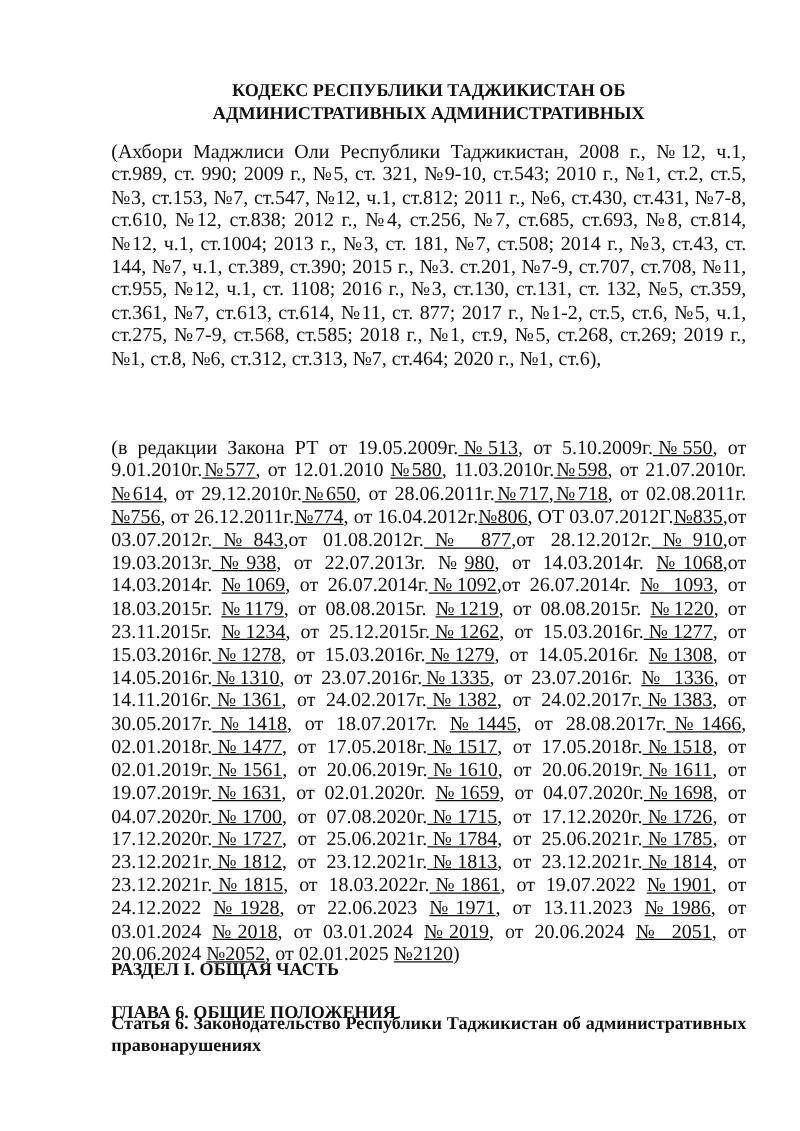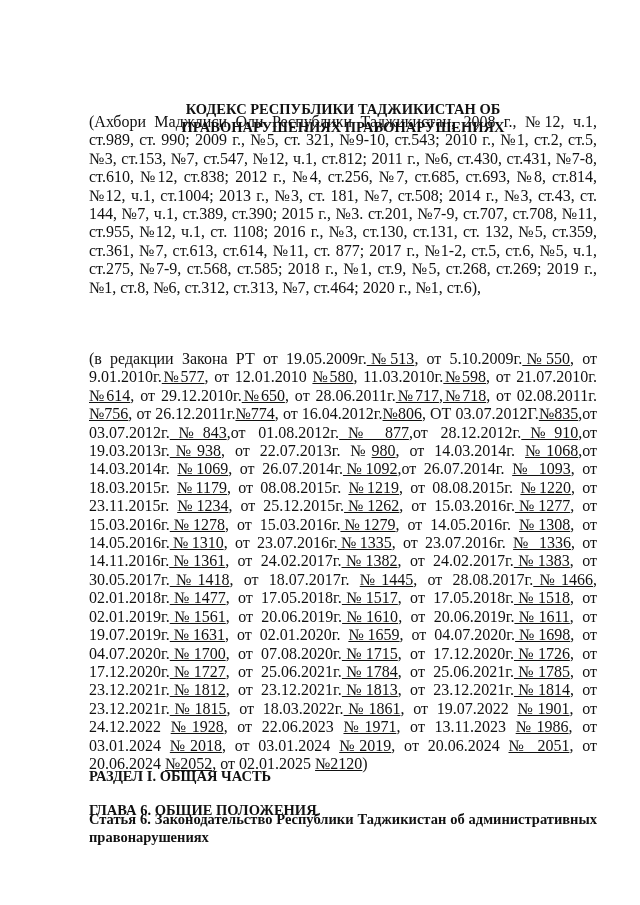--- a/index.html
+++ b/index.html
@@ -1,34 +1,34 @@
 <!DOCTYPE html>
 <html><head>
 <meta charset="utf-8">
 <style>
   html, body { margin: 0; padding: 0; background: #ffffff; }
   body { width: 640px; height: 905px; overflow: hidden; position: relative; color: #111; font-family: "Liberation Serif", "DejaVu Serif", serif; }
   .page { position: absolute; left: 89px; top: 0; width: 508px; }
-  .title { position: absolute; top: 64px; left: 0; width: 508px; text-align: center; font-weight: bold; font-size: 14.5px; line-height: 18px; margin-top: 36px; }
+  .title { position: absolute; top: 64px; left: 0; width: 508px; text-align: center; font-weight: bold; font-size: 14.5px; line-height: 18px; }
   .para { position: absolute; left: 0; width: 508px; font-size: 16px; line-height: 18.4px; text-align: justify; text-align-last: left; }
   .p1 { top: 113px; }
   .p2 { top: 350px; }
   .u { text-decoration: underline; }
   .h { position: absolute; left: 0; font-weight: bold; font-size: 14.5px; margin-top: 26px; }
   .h1 { top: 742px; }
   .h2 { top: 776px; }
   .art { position: absolute; left: 0; top: 810px; width: 508px; font-weight: bold; font-size: 14.5px; line-height: 18px; text-align: justify; text-align-last: left; }
 </style>
 </head>
 <body>
 
 <div class="page">
   <div class="title">
     <div>КОДЕКС РЕСПУБЛИКИ ТАДЖИКИСТАН ОБ</div>
-    <div>ПРАВОНАРУШЕНИЯХ ПРАВОНАРУШЕНИЯХ</div>
+    <div>АДМИНИСТРАТИВНЫХ АДМИНИСТРАТИВНЫХ</div>
   </div>
 
   <div class="para p1">(Ахбори Маджлиси Оли Республики Таджикистан, 2008 г., №12, ч.1, ст.989, ст. 990; 2009 г., №5, ст. 321, №9-10, ст.543; 2010 г., №1, ст.2, ст.5, №3, ст.153, №7, ст.547, №12, ч.1, ст.812; 2011 г., №6, ст.430, ст.431, №7-8, ст.610, №12, ст.838; 2012 г., №4, ст.256, №7, ст.685, ст.693, №8, ст.814, №12, ч.1, ст.1004; 2013 г., №3, ст. 181, №7, ст.508; 2014 г., №3, ст.43, ст. 144, №7, ч.1, ст.389, ст.390; 2015 г., №3. ст.201, №7-9, ст.707, ст.708, №11, ст.955, №12, ч.1, ст. 1108; 2016 г., №3, ст.130, ст.131, ст. 132, №5, ст.359, ст.361, №7, ст.613, ст.614, №11, ст. 877; 2017 г., №1-2, ст.5, ст.6, №5, ч.1, ст.275, №7-9, ст.568, ст.585; 2018 г., №1, ст.9, №5, ст.268, ст.269; 2019 г., №1, ст.8, №6, ст.312, ст.313, №7, ст.464; 2020 г., №1, ст.6),</div>
 
   <div class="para p2" id="amend">(в редакции Закона РТ от 19.05.2009г.<span class="u">№513</span>, от 5.10.2009г.<span class="u">№550</span>, от 9.01.2010г.<span class="u">№577</span>, от 12.01.2010 <span class="u">№580</span>, 11.03.2010г.<span class="u">№598</span>, от 21.07.2010г.<span class="u">№614</span>, от 29.12.2010г.<span class="u">№650</span>, от 28.06.2011г.<span class="u">№717</span>,<span class="u">№718</span>, от 02.08.2011г.<span class="u">№756</span>, от 26.12.2011г.<span class="u">№774</span>, от 16.04.2012г.<span class="u">№806</span>, ОТ 03.07.2012Г.<span class="u">№835</span>,от 03.07.2012г.<span class="u">№843</span>,от 01.08.2012г.<span class="u">№ 877</span>,от 28.12.2012г.<span class="u">№910</span>,от 19.03.2013г.<span class="u">№938</span>, от 22.07.2013г. №<span class="u">980</span>, от 14.03.2014г. <span class="u">№1068</span>,от 14.03.2014г. <span class="u">№1069</span>, от 26.07.2014г.<span class="u">№1092</span>,от 26.07.2014г. <span class="u">№ 1093</span>, от 18.03.2015г. <span class="u">№1179</span>, от 08.08.2015г. <span class="u">№1219</span>, от 08.08.2015г. <span class="u">№1220</span>, от 23.11.2015г. <span class="u">№1234</span>, от 25.12.2015г.<span class="u">№1262</span>, от 15.03.2016г.<span class="u">№1277</span>, от 15.03.2016г.<span class="u">№1278</span>, от 15.03.2016г.<span class="u">№1279</span>, от 14.05.2016г. <span class="u">№1308</span>, от 14.05.2016г.<span class="u">№1310</span>, от 23.07.2016г.<span class="u">№1335</span>, от 23.07.2016г. <span class="u">№ 1336</span>, от 14.11.2016г.<span class="u">№1361</span>, от 24.02.2017г.<span class="u">№1382</span>, от 24.02.2017г.<span class="u">№1383</span>, от 30.05.2017г.<span class="u">№1418</span>, от 18.07.2017г. <span class="u">№1445</span>, от 28.08.2017г.<span class="u">№1466</span>, 02.01.2018г.<span class="u">№1477</span>, от 17.05.2018г.<span class="u">№1517</span>, от 17.05.2018г.<span class="u">№1518</span>, от 02.01.2019г.<span class="u">№1561</span>, от 20.06.2019г.<span class="u">№1610</span>, от 20.06.2019г.<span class="u">№1611</span>, от 19.07.2019г.<span class="u">№1631</span>, от 02.01.2020г. <span class="u">№1659</span>, от 04.07.2020г.<span class="u">№1698</span>, от 04.07.2020г.<span class="u">№1700</span>, от 07.08.2020г.<span class="u">№1715</span>, от 17.12.2020г.<span class="u">№1726</span>, от 17.12.2020г.<span class="u">№1727</span>, от 25.06.2021г.<span class="u">№1784</span>, от 25.06.2021г.<span class="u">№1785</span>, от 23.12.2021г.<span class="u">№1812</span>, от 23.12.2021г.<span class="u">№1813</span>, от 23.12.2021г.<span class="u">№1814</span>, от 23.12.2021г.<span class="u">№1815</span>, от 18.03.2022г.<span class="u">№1861</span>, от 19.07.2022 <span class="u">№1901</span>, от 24.12.2022 <span class="u">№1928</span>, от 22.06.2023 <span class="u">№1971</span>, от 13.11.2023 <span class="u">№1986</span>, от 03.01.2024 <span class="u">№2018</span>, от 03.01.2024 <span class="u">№2019</span>, от 20.06.2024 <span class="u">№ 2051</span>, от 20.06.2024 <span class="u">№2052</span>, от 02.01.2025 <span class="u">№2120</span>)</div>
 
   <div class="h h1">РАЗДЕЛ I. ОБЩАЯ ЧАСТЬ</div>
   <div class="h h2">ГЛАВА 6. ОБЩИЕ ПОЛОЖЕНИЯ</div>
   <div class="art">Статья 6. Законодательство Республики Таджикистан об административных правонарушениях</div>
 </div>

